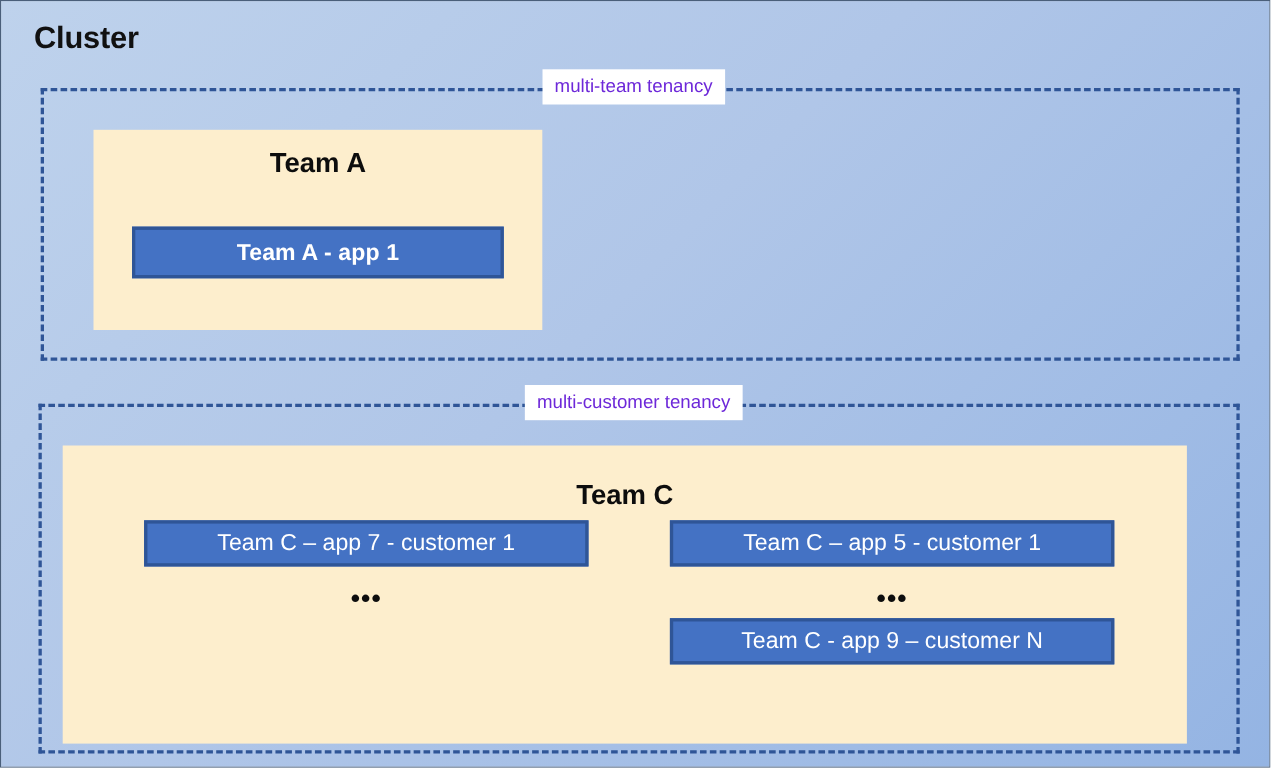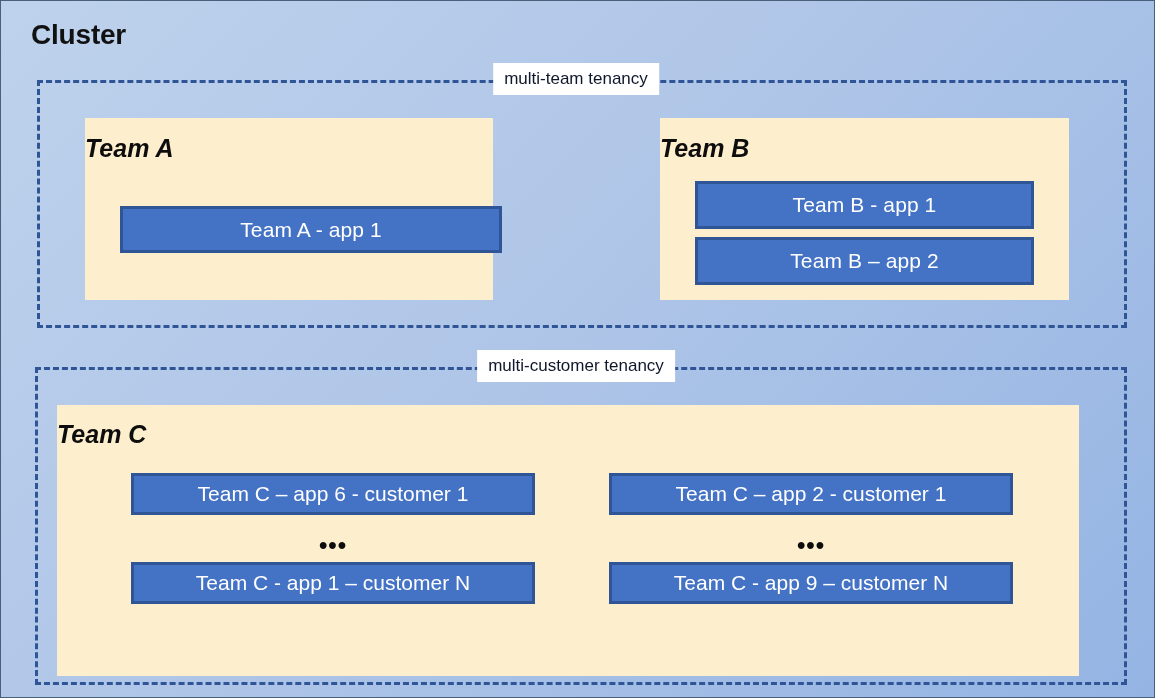--- a/index.html
+++ b/index.html
@@ -51,21 +51,21 @@
   #tenancy-customer {
     left: 34px;
     top: 366px;
     width: 1092px;
     height: 318px;
   }
 
   .tenancy-label {
     position: absolute;
     background: #ffffff;
-    color: #0f172a;
+    color: #6d28d9;
     font-size: 17px;
     line-height: 1;
     padding: 7px 11px 8px 11px;
     white-space: nowrap;
     transform: translateX(-50%);
   }
   #label-team {
     left: 575px;
     top: 62px;
   }
@@ -97,52 +97,52 @@
     left: 56px;
     top: 404px;
     width: 1022px;
     height: 271px;
   }
 
   .team-heading {
     position: absolute;
     left: 0;
     right: 0;
-    text-align: left;
+    text-align: center;
     font-size: 25px;
     font-weight: bold;
     color: #0d0d0d;
     white-space: nowrap;
-    font-style: italic;
   }
   #panel-team-a .team-heading,
   #panel-team-b .team-heading { top: 16px; }
-  #panel-team-c .team-heading { top: 15px; }
+  #panel-team-c .team-heading { top: 31px; }
 
   
   .app-box {
     position: absolute;
     box-sizing: border-box;
     background: #4472c4;
     border: 3px solid #2f5597;
     color: #ffffff;
     font-size: 21px;
     display: flex;
     align-items: center;
     justify-content: center;
     white-space: nowrap;
     letter-spacing: 0.1px;
   }
 
   
   #app-a1 {
     left: 35px;
     top: 88px;
-    width: 382px;
+    width: 338px;
     height: 47px;
+    font-weight: bold;
   }
 
   
   #app-b1 {
     left: 35px;
     top: 63px;
     width: 339px;
     height: 48px;
   }
   #app-b2 {
@@ -198,39 +198,33 @@
 
   <div class="tenancy-box" id="tenancy-team"></div>
 
   <div class="tenancy-label" id="label-team">multi-team tenancy</div>
 
   <div class="team-panel" id="panel-team-a">
     <div class="team-heading">Team A</div>
     <div class="app-box" id="app-a1">Team A - app 1</div>
   </div>
 
-  <div class="team-panel" id="panel-team-b">
-    <div class="team-heading">Team B</div>
-    <div class="app-box" id="app-b1">Team B - app 1</div>
-    <div class="app-box" id="app-b2">Team B – app 2</div>
-  </div>
 
   <div class="tenancy-box" id="tenancy-customer"></div>
 
   <div class="tenancy-label" id="label-customer">multi-customer tenancy</div>
 
   <div class="team-panel" id="panel-team-c">
     <div class="team-heading">Team C</div>
 
     <div class="tc-col" id="tc-col-1">
-      <div class="tc-app">Team C – app 6 - customer 1</div>
+      <div class="tc-app">Team C – app 7 - customer 1</div>
       <div class="tc-ellipsis">•••</div>
-      <div class="tc-app">Team C - app 1 – customer N</div>
     </div>
 
     <div class="tc-col" id="tc-col-2">
-      <div class="tc-app">Team C – app 2 - customer 1</div>
+      <div class="tc-app">Team C – app 5 - customer 1</div>
       <div class="tc-ellipsis">•••</div>
       <div class="tc-app">Team C - app 9 – customer N</div>
     </div>
   </div>
 
 </div>
 
 </body></html>

